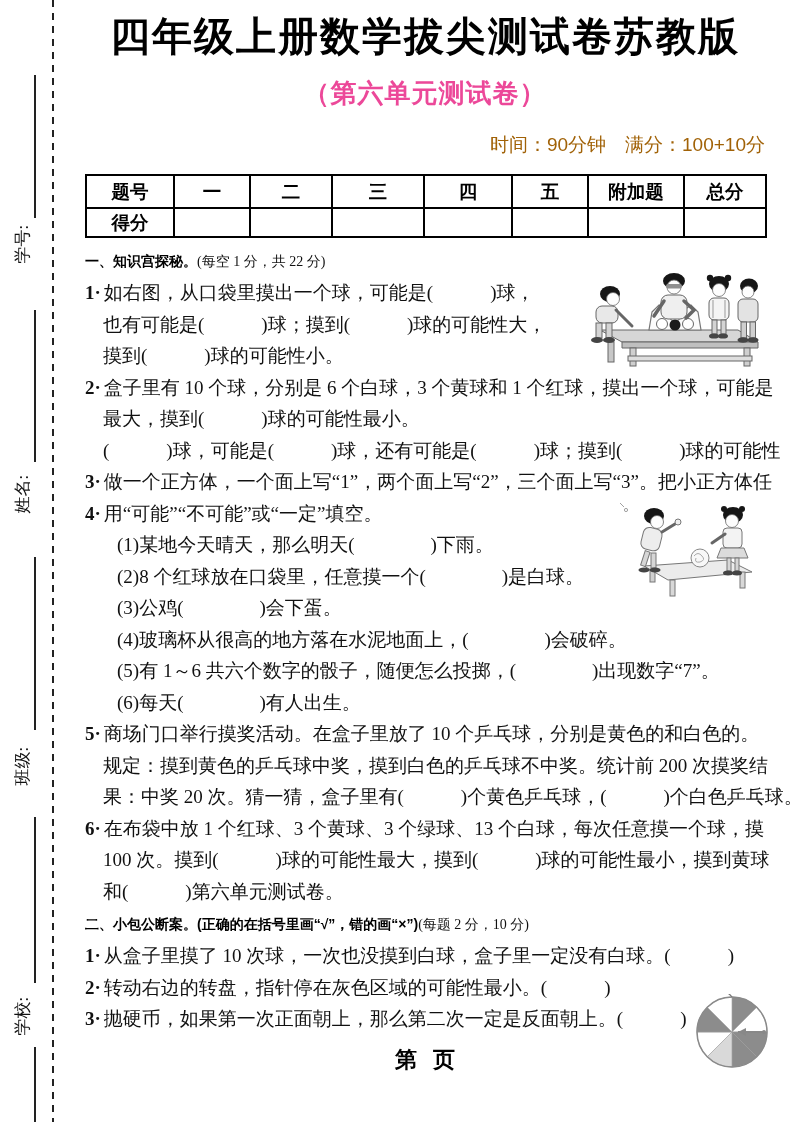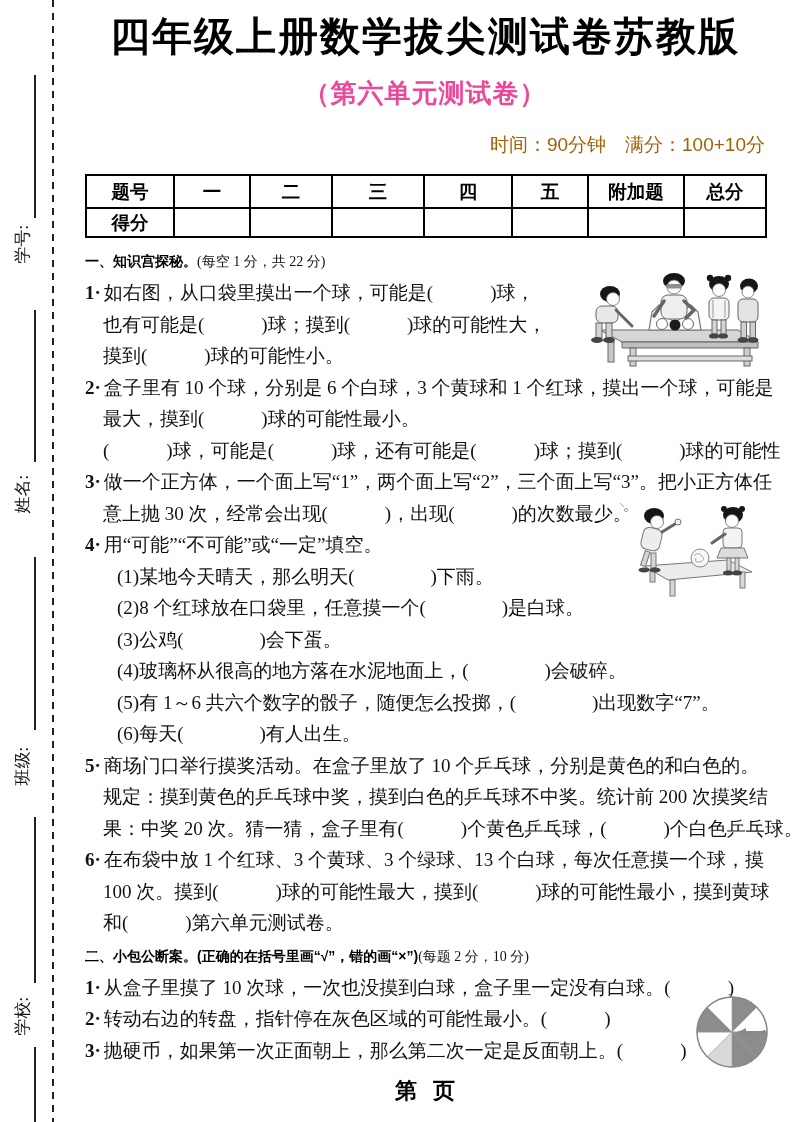--- a/index.html
+++ b/index.html
@@ -102,21 +102,20 @@
 
     <div class="qline"><span class="qnum">1·</span><span>如右图，从口袋里摸出一个球，可能是(　　　)球，</span></div>
     <div class="qline cont">也有可能是(　　　)球；摸到(　　　)球的可能性大，</div>
     <div class="qline cont">摸到(　　　)球的可能性小。</div>
 
     <div class="qline"><span class="qnum">2·</span><span>盒子里有 10 个球，分别是 6 个白球，3 个黄球和 1 个红球，摸出一个球，可能是</span></div>
     <div class="qline cont">最大，摸到(　　　)球的可能性最小。</div>
     <div class="qline cont">(　　　)球，可能是(　　　)球，还有可能是(　　　)球；摸到(　　　)球的可能性</div>
 
     <div class="qline"><span class="qnum">3·</span><span>做一个正方体，一个面上写“1”，两个面上写“2”，三个面上写“3”。把小正方体任</span></div>
-    <div class="qline cont">意上抛 30 次，经常会出现(　　　)，出现(　　　)的次数最少。</div>
 
     <div class="qline"><span class="qnum">4·</span><span>用“可能”“不可能”或“一定”填空。</span></div>
     <div class="qline sub">(1)某地今天晴天，那么明天(　　　　)下雨。</div>
     <div class="qline sub">(2)8 个红球放在口袋里，任意摸一个(　　　　)是白球。</div>
     <div class="qline sub">(3)公鸡(　　　　)会下蛋。</div>
     <div class="qline sub">(4)玻璃杯从很高的地方落在水泥地面上，(　　　　)会破碎。</div>
     <div class="qline sub">(5)有 1～6 共六个数字的骰子，随便怎么投掷，(　　　　)出现数字“7”。</div>
     <div class="qline sub">(6)每天(　　　　)有人出生。</div>
 
     <div class="qline"><span class="qnum">5·</span><span>商场门口举行摸奖活动。在盒子里放了 10 个乒乓球，分别是黄色的和白色的。</span></div>

